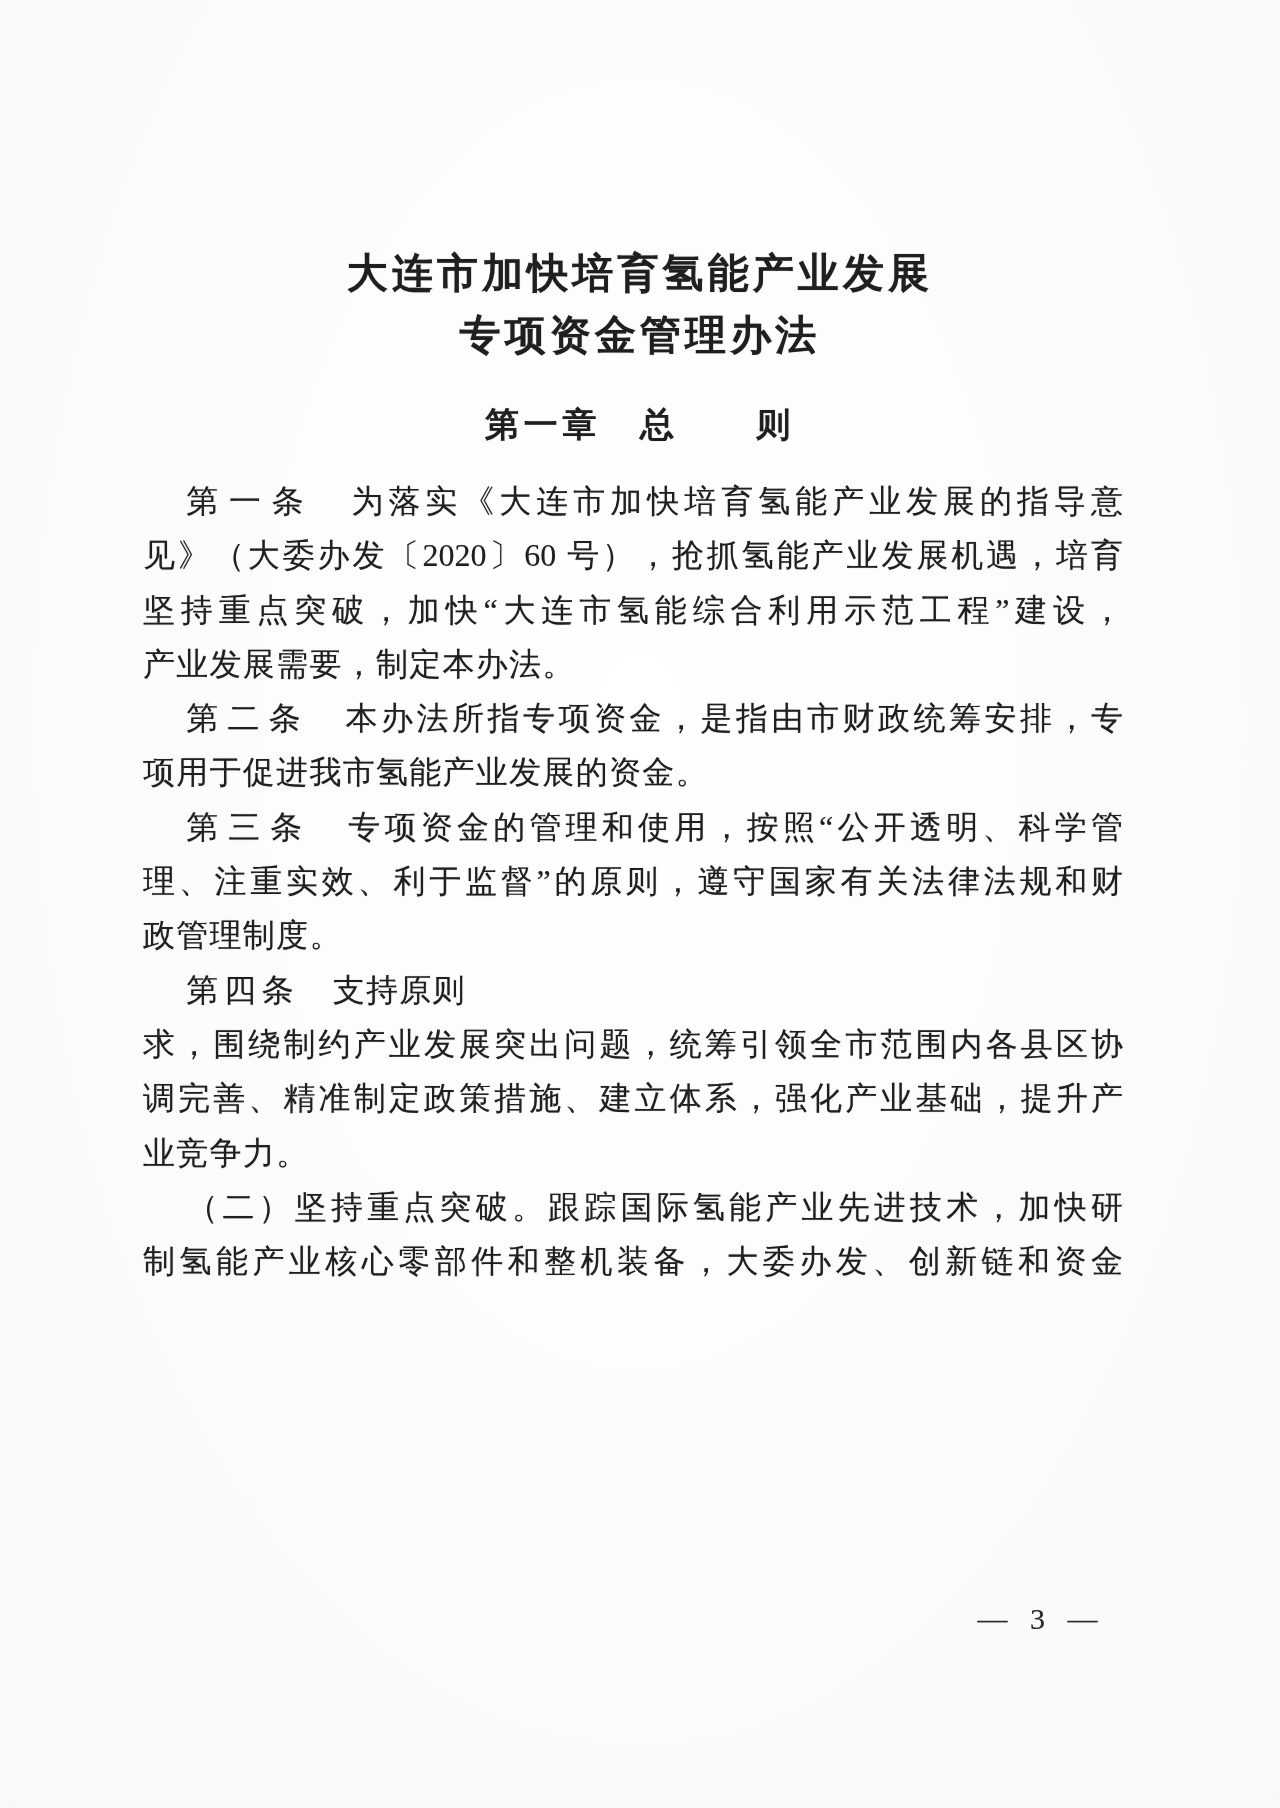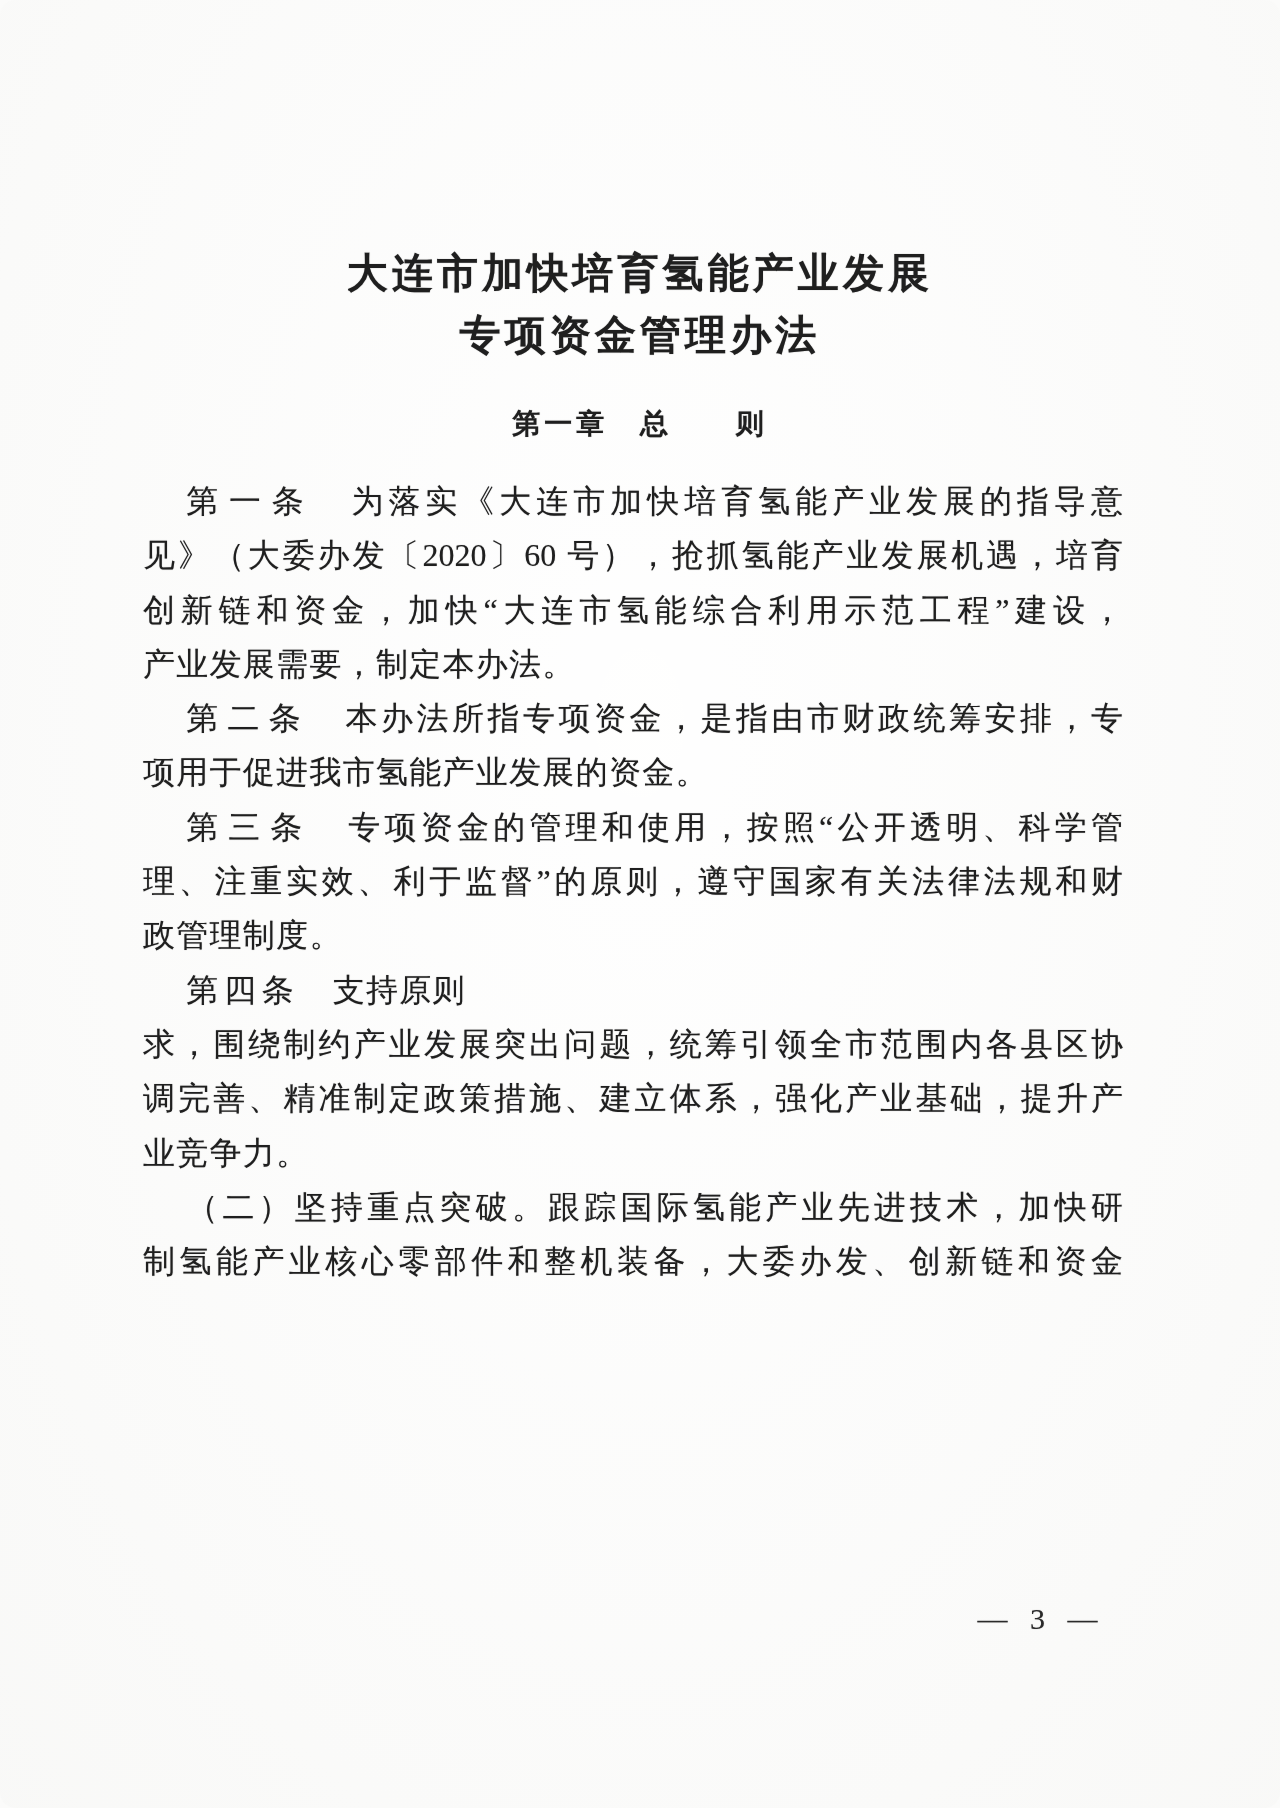--- a/index.html
+++ b/index.html
@@ -33,21 +33,21 @@
     line-height:62px;
     letter-spacing:0.10em;
     text-shadow:0 0 1px rgba(0,0,0,0.45);
   }
   .title .title-line{display:block;}
   .chapter{
     margin-top:30px;
     text-align:center;
     font-family:"Liberation Sans","DejaVu Sans",sans-serif;
     font-weight:700;
-    font-size:28px;
+    font-size:34px;
     line-height:56px;
     letter-spacing:0.14em;
     text-shadow:0 0 1px rgba(0,0,0,0.40);
   }
   .body{
     margin:22px 0 0 143px;
     width:980px;
     font-size:32px;
     text-shadow:0 0 1px rgba(0,0,0,0.38);
   }
@@ -89,21 +89,21 @@
   <h1 class="title">
     <span class="title-line">大连市加快培育氢能产业发展</span>
     <span class="title-line">专项资金管理办法</span>
   </h1>
 
   <h2 class="chapter">第一章　总　　则</h2>
 
   <div class="body" id="body-lines">
       <div class="line stretch indent"><b>第一条</b>　为落实《大连市加快培育氢能产业发展的指导意</div>
       <div class="line stretch">见》（大委办发〔2020〕60 号），抢抓氢能产业发展机遇，培育</div>
-      <div class="line stretch">创新链和资金，加快“大连市氢能综合利用示范工程”建设，</div>
+      <div class="line stretch">坚持重点突破，加快“大连市氢能综合利用示范工程”建设，</div>
       <div class="line">产业发展需要，制定本办法。</div>
       <div class="line stretch indent"><b>第二条</b>　本办法所指专项资金，是指由市财政统筹安排，专</div>
       <div class="line">项用于促进我市氢能产业发展的资金。</div>
       <div class="line stretch indent"><b>第三条</b>　专项资金的管理和使用，按照“公开透明、科学管</div>
       <div class="line stretch">理、注重实效、利于监督”的原则，遵守国家有关法律法规和财</div>
       <div class="line">政管理制度。</div>
       <div class="line indent"><b>第四条</b>　支持原则</div>
       <div class="line stretch">求，围绕制约产业发展突出问题，统筹引领全市范围内各县区协</div>
       <div class="line stretch">调完善、精准制定政策措施、建立体系，强化产业基础，提升产</div>
       <div class="line">业竞争力。</div>

